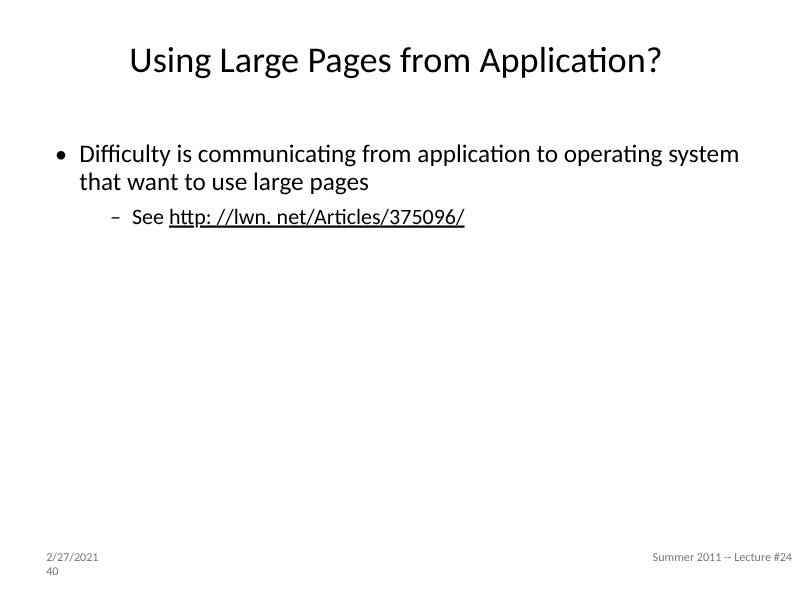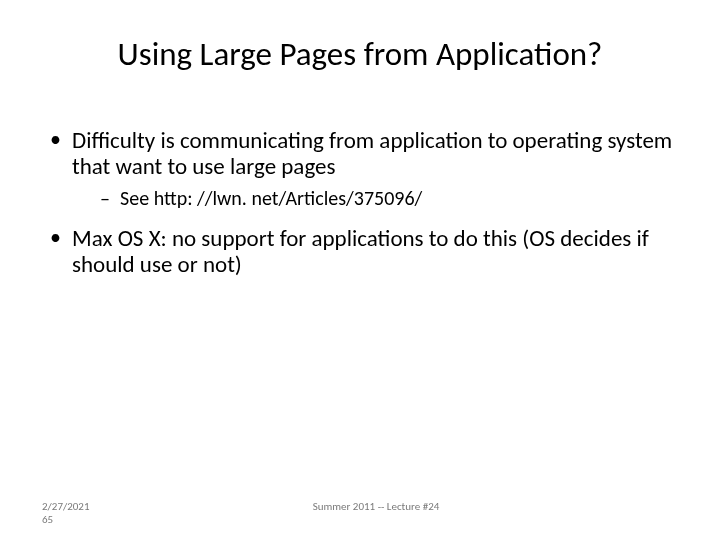--- a/index.html
+++ b/index.html
@@ -43,55 +43,54 @@
     padding-left: 20px;
     margin-bottom: 2px;
     line-height: 1.2;
   }
   .sub li::before {
     content: "–";
     position: absolute;
     left: 0;
     top: 0;
   }
-  .u { }
+  .u { text-decoration: underline; }
   .footer {
     position: absolute;
     bottom: 14px;
     left: 0;
     width: 100%;
     padding: 0 42px;
     font-size: 11px;
     color: #7a7a7a;
     display: flex;
     justify-content: space-between;
     align-items: baseline;
     flex-direction: column;
   }
-  .footer .center { position: absolute; left: 0; width: 100%; text-align: center; padding-left: 32px; }
+  .footer .center { position: absolute; left: 0; width: 100%; text-align: right; padding-left: 32px; }
   .footer .left, .footer .right { position: relative; z-index: 1; }
 </style>
 </head>
 <body>
 
 <div class="slide">
 
   <h1 class="title">Using Large Pages from Application?</h1>
 
   <div class="body">
     <ul>
       <li class="bullet">Difficulty is communicating from application to operating system that want to use large pages</li>
       <ul class="sub">
         <li>
           <span>See </span><span class="u">http: //lwn. net/Articles/375096/</span>
         </li>
       </ul>
-      <li class="bullet">Max OS X: no support for applications to do this (OS decides if should use or not)</li>
     </ul>
   </div>
 
   <div class="footer">
     <span class="left">2/27/2021</span>
     <span class="center">Summer 2011 -- Lecture #24</span>
-    <span class="right">65</span>
+    <span class="right">40</span>
   </div>
 
 </div>
 
 </body></html>

